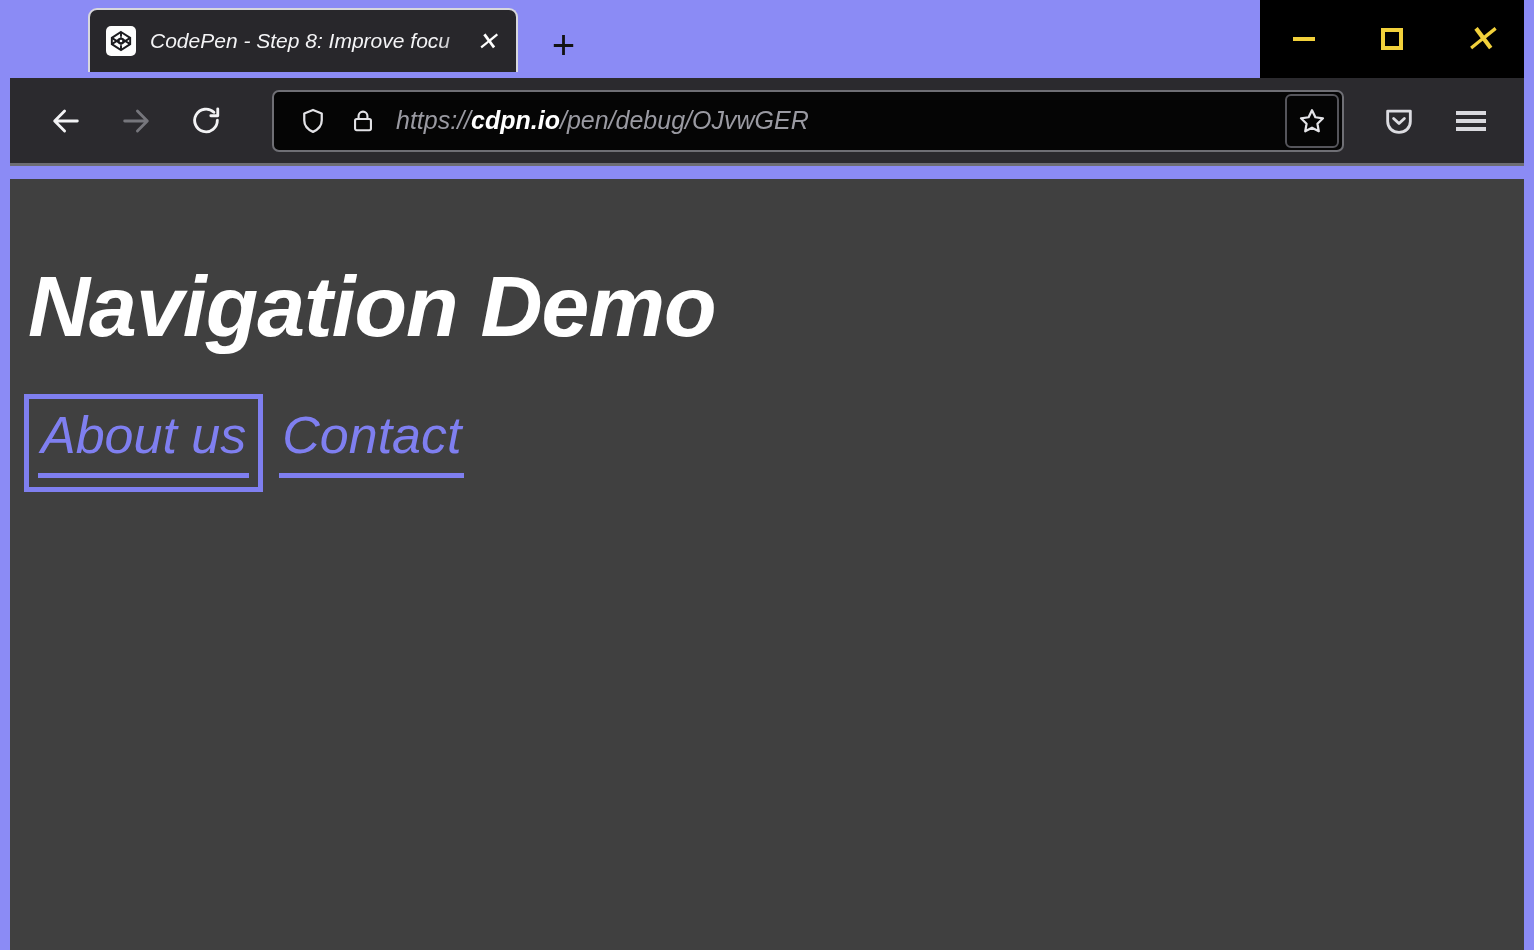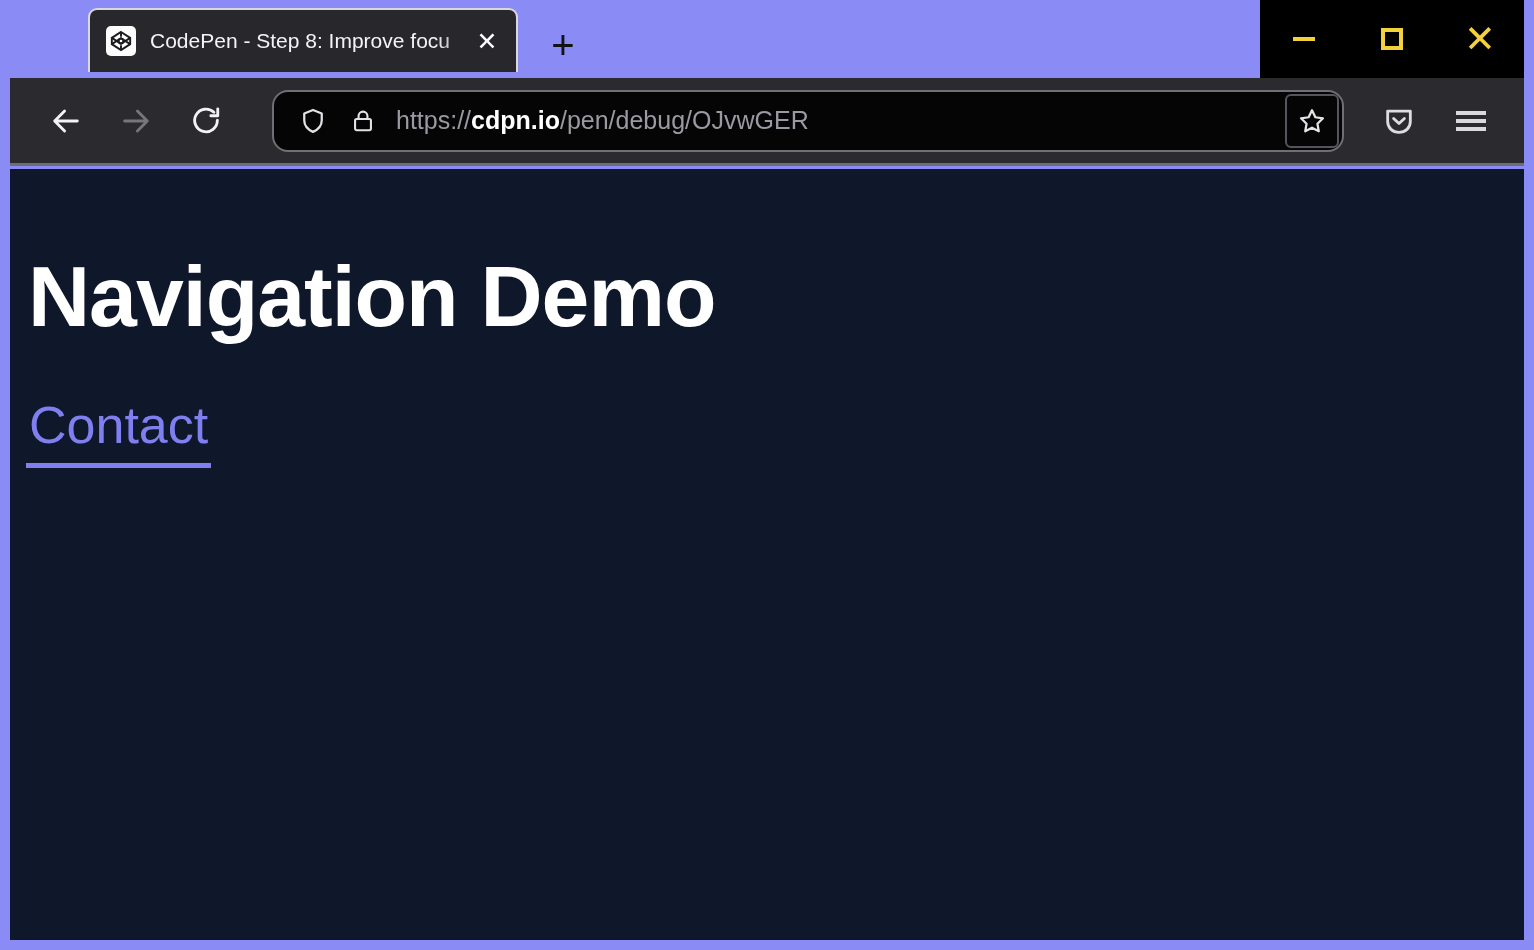--- a/index.html
+++ b/index.html
@@ -11,20 +11,21 @@
     font-family: "Liberation Sans", sans-serif;
     background: #8b8bf5;
   }
 
   
   #browser-window {
     position: relative;
     width: 1534px;
     height: 920px;
     background: #8b8bf5;   
+    font-style: italic;
   }
 
   
   #tab-strip {
     position: absolute;
     left: 0; top: 0;
     width: 1534px;
     height: 78px;
     background: #8b8bf5;
     display: flex;
@@ -159,21 +160,21 @@
   #forward-button { margin-left: 14px; }
   #reload-button { margin-left: 14px; }
 
   
   #url-bar {
     flex: 1 1 auto;
     height: 62px;
     margin: 0 28px 0 38px;
     background: #050505;
     border: 2px solid #6f6f75;
-    border-radius: 16px;
+    border-radius: 7px;
     display: flex;
     align-items: center;
     padding: 0 3px 0 20px;
   }
   #url-text {
     flex: 1 1 auto;
     margin-left: 14px;
     font-size: 25px;
     color: #9a9aa2;
     white-space: nowrap;
@@ -201,24 +202,24 @@
   .hamburger-bar {
     display: block;
     width: 30px; height: 4px;
     background: #d9d9de;
     margin: 4px 0;
   }
 
   
   #page-content {
     position: absolute;
-    left: 10px; top: 169px;
+    left: 10px; top: 179px;
     width: 1514px;
     height: 771px;
-    background: #0f172a;
+    background: #404040;
     overflow: hidden;
   }
 
   #page-title {
     color: #ffffff;
     font-size: 86px;
     font-weight: bold;
     line-height: 1;
     letter-spacing: -1px;
     margin: 84px 0 0 18px;
@@ -338,17 +339,18 @@
         <span class="hamburger-bar"></span>
         <span class="hamburger-bar"></span>
       </span>
     </div>
   </div>
 
   <div id="page-content">
     <h1 id="page-title">Navigation Demo</h1>
 
     <nav id="main-nav">
+      <a class="nav-link focused" href="#">About us</a>
       <a class="nav-link" href="#">Contact</a>
     </nav>
   </div>
 
 </div>
 
 </body></html>

